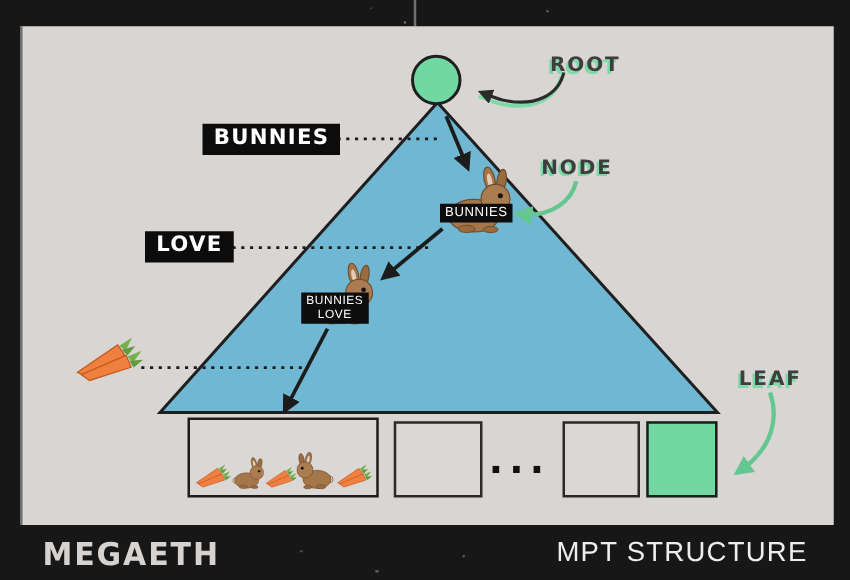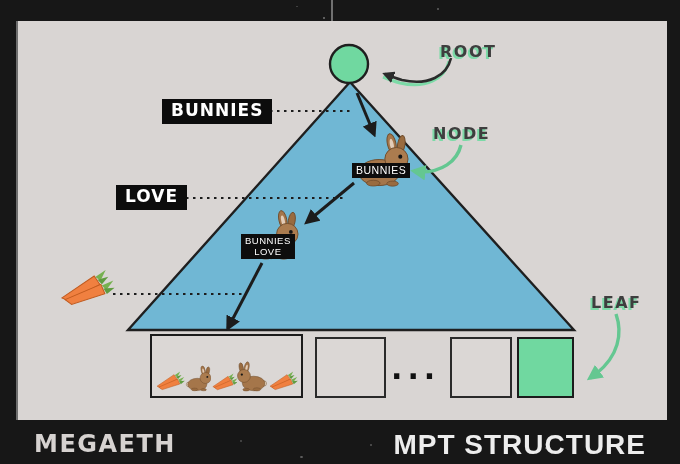--- a/index.html
+++ b/index.html
@@ -85,21 +85,21 @@
 
   
   #brand{
     position:absolute;left:34px;top:429px;color:#d6d2d0;
     font-family:"DejaVu Sans",sans-serif;font-size:24px;font-weight:900;
     letter-spacing:1.5px;transform:scaleY(1.05);transform-origin:left top;
     white-space:nowrap;
   }
   #footer-title{
     position:absolute;right:34px;top:429px;color:#ededed;
-    font-family:"Liberation Sans",sans-serif;font-size:28px;font-weight:700;
+    font-family:"Liberation Sans",sans-serif;font-size:22px;font-weight:400;
     letter-spacing:1px;white-space:nowrap;
   }
 </style>
 </head>
 <body>
 
 <div id="stage">
 
   <div class="scratch"></div>
   <div class="speck" style="left:323px;top:17px;width:2px;height:2px;opacity:.5"></div>

